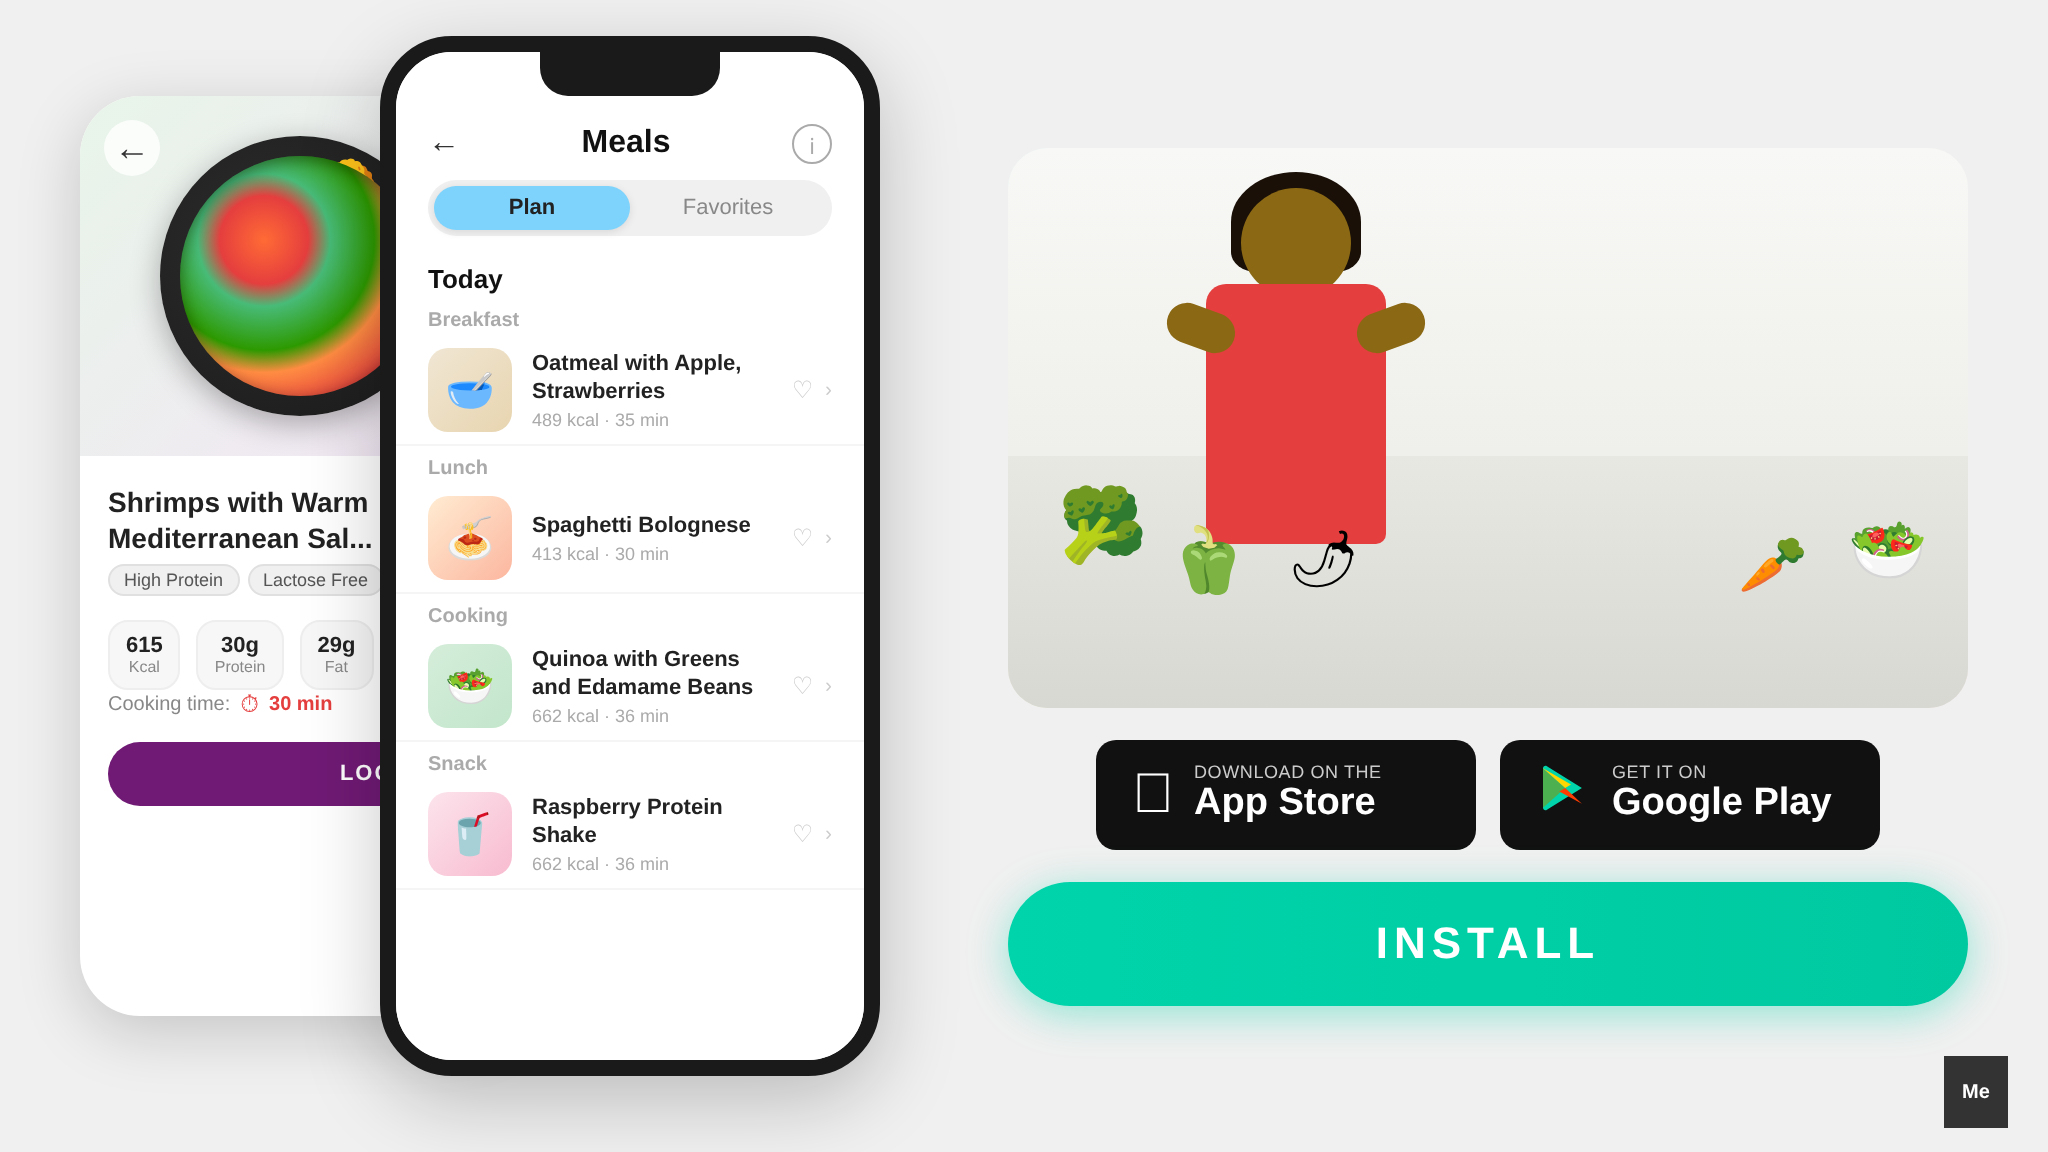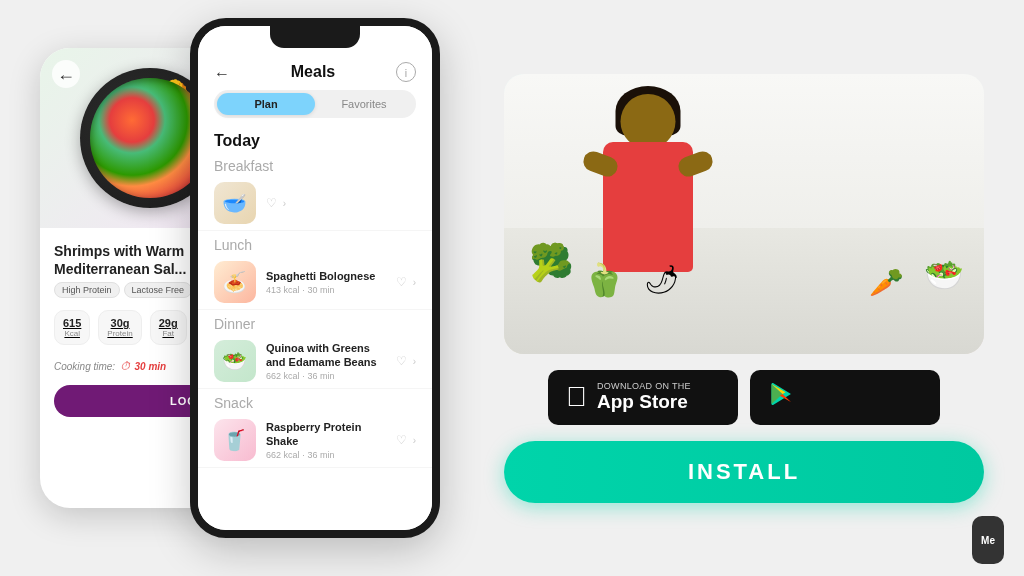--- a/index.html
+++ b/index.html
@@ -138,22 +138,20 @@
       border-radius: 12px;
       padding: 2px 7px;
       font-size: 9px;
       color: #555;
       border: 1px solid #e0e0e0;
     }
 
     .nutrition-row {
       display: flex;
       gap: 8px;
-      margin-bottom: 14px;
-      text-decoration: underline;
     }
 
     .nutrition-item {
       background: #f7f7f7;
       border-radius: 10px;
       padding: 6px 8px;
       text-align: center;
       border: 1px solid #eee;
     }
 
@@ -168,21 +166,20 @@
       color: #888;
     }
 
     .cooking-time-row {
       display: flex;
       align-items: center;
       gap: 5px;
       font-size: 10px;
       color: #888;
       margin-bottom: 12px;
-      font-style: italic;
     }
 
     .time-icon {
       color: #e53e3e;
       font-size: 12px;
     }
 
     .time-val {
       color: #e53e3e;
       font-weight: 600;
@@ -285,30 +282,30 @@
 
     .meals-tab.active {
       background: #7dd3fc;
       color: #222;
       font-weight: 600;
       box-shadow: 0 1px 4px rgba(0,0,0,0.1);
     }
 
     .meals-day {
       padding: 4px 16px 2px;
-      font-size: 16px;
+      font-size: 13px;
       font-weight: 600;
       color: #111;
     }
 
     .meal-section-label {
       padding: 6px 16px 2px;
-      font-size: 14px;
+      font-size: 10px;
       color: #aaa;
-      font-weight: 400;
+      font-weight: 700;
     }
 
     .meal-item {
       display: flex;
       align-items: center;
       padding: 6px 16px;
       gap: 10px;
       border-bottom: 1px solid #f5f5f5;
     }
 
@@ -593,23 +590,23 @@
       cursor: pointer;
       box-shadow: 0 4px 20px rgba(0,212,170,0.4);
     }
 
     
     .bottom-logo {
       position: absolute;
       bottom: 12px;
       right: 20px;
       width: 32px;
-      height: 48px;
+      height: 36px;
       background: #333;
-      border-radius: 10px;
+      border-radius: 0;
       display: flex;
       align-items: center;
       justify-content: center;
       color: white;
       font-size: 10px;
       font-weight: 700;
     }
   </style>
 </head>
 <body>
@@ -670,40 +667,44 @@
         <div class="meals-tabs">
           <div class="meals-tab active">Plan</div>
           <div class="meals-tab">Favorites</div>
         </div>
 
         <div class="meals-day">Today</div>
 
         <div class="meal-section-label">Breakfast</div>
         <div class="meal-item">
           <div class="meal-thumb meal-thumb-oatmeal">🥣</div>
+          <div class="meal-info">
+            <div class="meal-name">Oatmeal with Apple, Strawberries</div>
+            <div class="meal-macros">489 kcal · 35 min</div>
+          </div>
           <div class="meal-actions">
             <span class="heart-icon">♡</span>
             <span class="chevron-icon">›</span>
           </div>
         </div>
 
         <div class="meal-section-label">Lunch</div>
         <div class="meal-item">
           <div class="meal-thumb meal-thumb-spaghetti">🍝</div>
           <div class="meal-info">
             <div class="meal-name">Spaghetti Bolognese</div>
             <div class="meal-macros">413 kcal · 30 min</div>
           </div>
           <div class="meal-actions">
             <span class="heart-icon">♡</span>
             <span class="chevron-icon">›</span>
           </div>
         </div>
 
-        <div class="meal-section-label">Dinner</div>
+        <div class="meal-section-label">Cooking</div>
         <div class="meal-item">
           <div class="meal-thumb meal-thumb-quinoa">🥗</div>
           <div class="meal-info">
             <div class="meal-name">Quinoa with Greens and Edamame Beans</div>
             <div class="meal-macros">662 kcal · 36 min</div>
           </div>
           <div class="meal-actions">
             <span class="heart-icon">♡</span>
             <span class="chevron-icon">›</span>
           </div>
@@ -763,20 +764,24 @@
 
       <div class="store-badge">
         <span class="store-badge-icon">
           <svg width="28" height="28" viewBox="0 0 24 24" fill="none">
             <path d="M3 20.5v-17c0-.83 1.01-1.3 1.67-.78L19.67 12l-15 9.28C4.01 21.8 3 21.33 3 20.5z" fill="#00d4aa"></path>
             <path d="M3 3.5l9.5 8.5L3 20.5V3.5z" fill="#4CAF50"></path>
             <path d="M12.5 12L3 3.5l12 7-2.5 1.5z" fill="#FFD600"></path>
             <path d="M12.5 12l-2.5 1.5 9.67 5.28L12.5 12z" fill="#FF3D00"></path>
           </svg>
         </span>
+        <div class="store-badge-text">
+          <span class="store-badge-subtitle">GET IT ON</span>
+          <span class="store-badge-title">Google Play</span>
+        </div>
       </div>
     </div>
 
     <button class="install-btn">INSTALL</button>
   </div>
 
   <div class="bottom-logo">Me</div>
 </div>
 
 </body></html>

